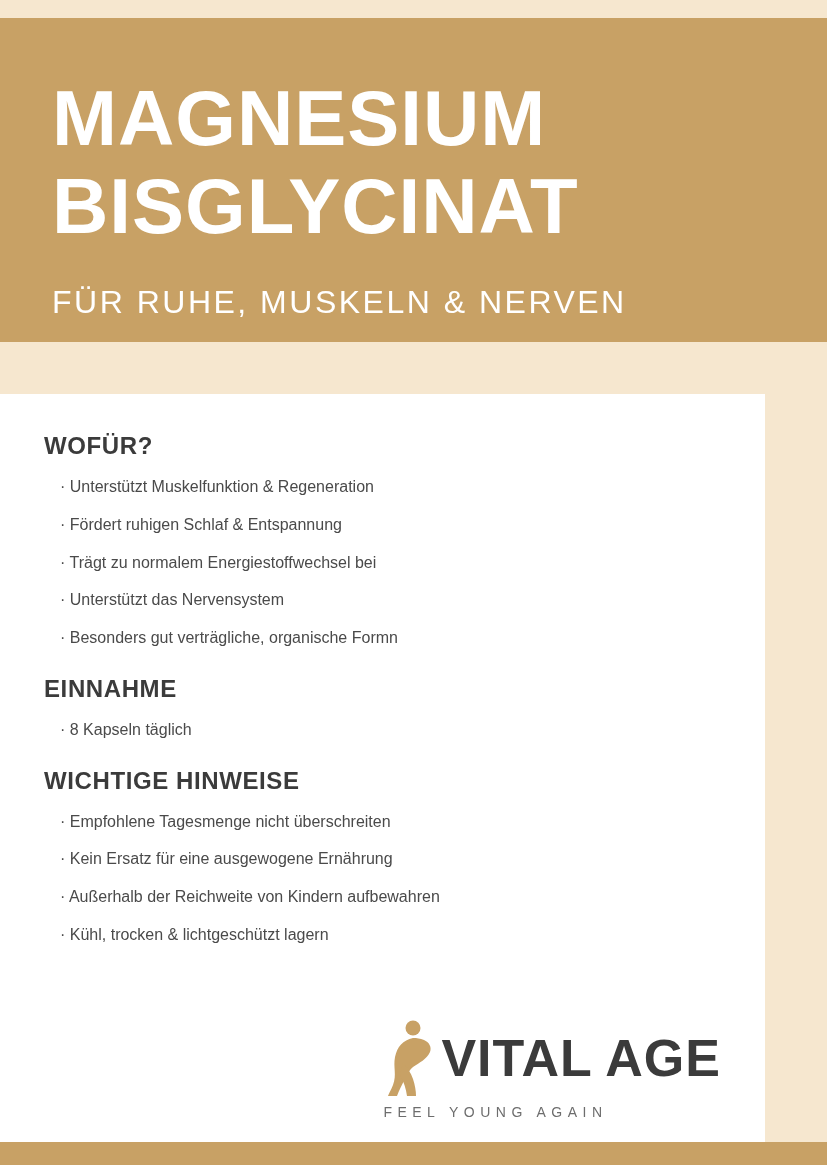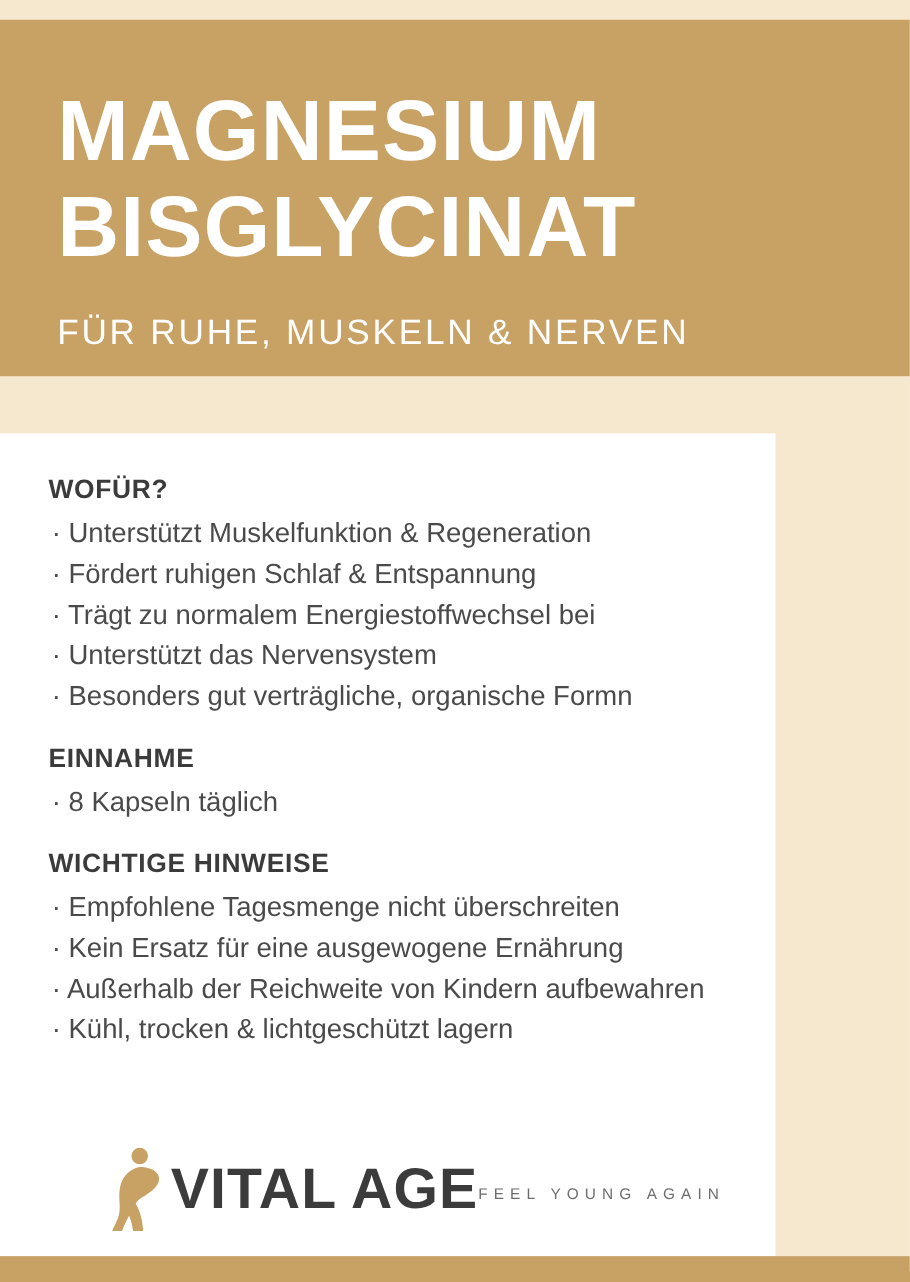--- a/index.html
+++ b/index.html
@@ -54,50 +54,50 @@
     color: #ffffff;
     font-size: 32px;
     letter-spacing: 2.5px;
     margin-top: 39px;
     white-space: nowrap;
   }
   .body-area {
     position: absolute;
     left: 0;
     top: 394px;
-    width: 705px;
+    width: 765px;
     height: 748px;
     background: #ffffff;
     box-sizing: border-box;
     padding: 38px 44px 0 44px;
   }
   .section {
     margin-bottom: 26px;
   }
   .section-title {
     color: #3b3b3b;
     font-weight: bold;
     font-size: 24px;
     letter-spacing: 0.6px;
     margin: 0 0 8px 0;
   }
   .bullet {
     color: #4a4a4a;
-    font-size: 25px;
+    font-size: 16px;
     line-height: 1.36;
-    margin: 3px;
+    margin: 16px;
     white-space: nowrap;
   }
   .logo-wrap {
     position: absolute;
     right: 44px;
     bottom: 22px;
     display: flex;
-    flex-direction: row;
-    align-items: center;
+    flex-direction: column;
+    align-items: flex-start;
   }
   .logo-row {
     display: flex;
     align-items: center;
   }
   .logo-mark {
     width: 54px;
     height: 78px;
     margin-right: 4px;
   }

